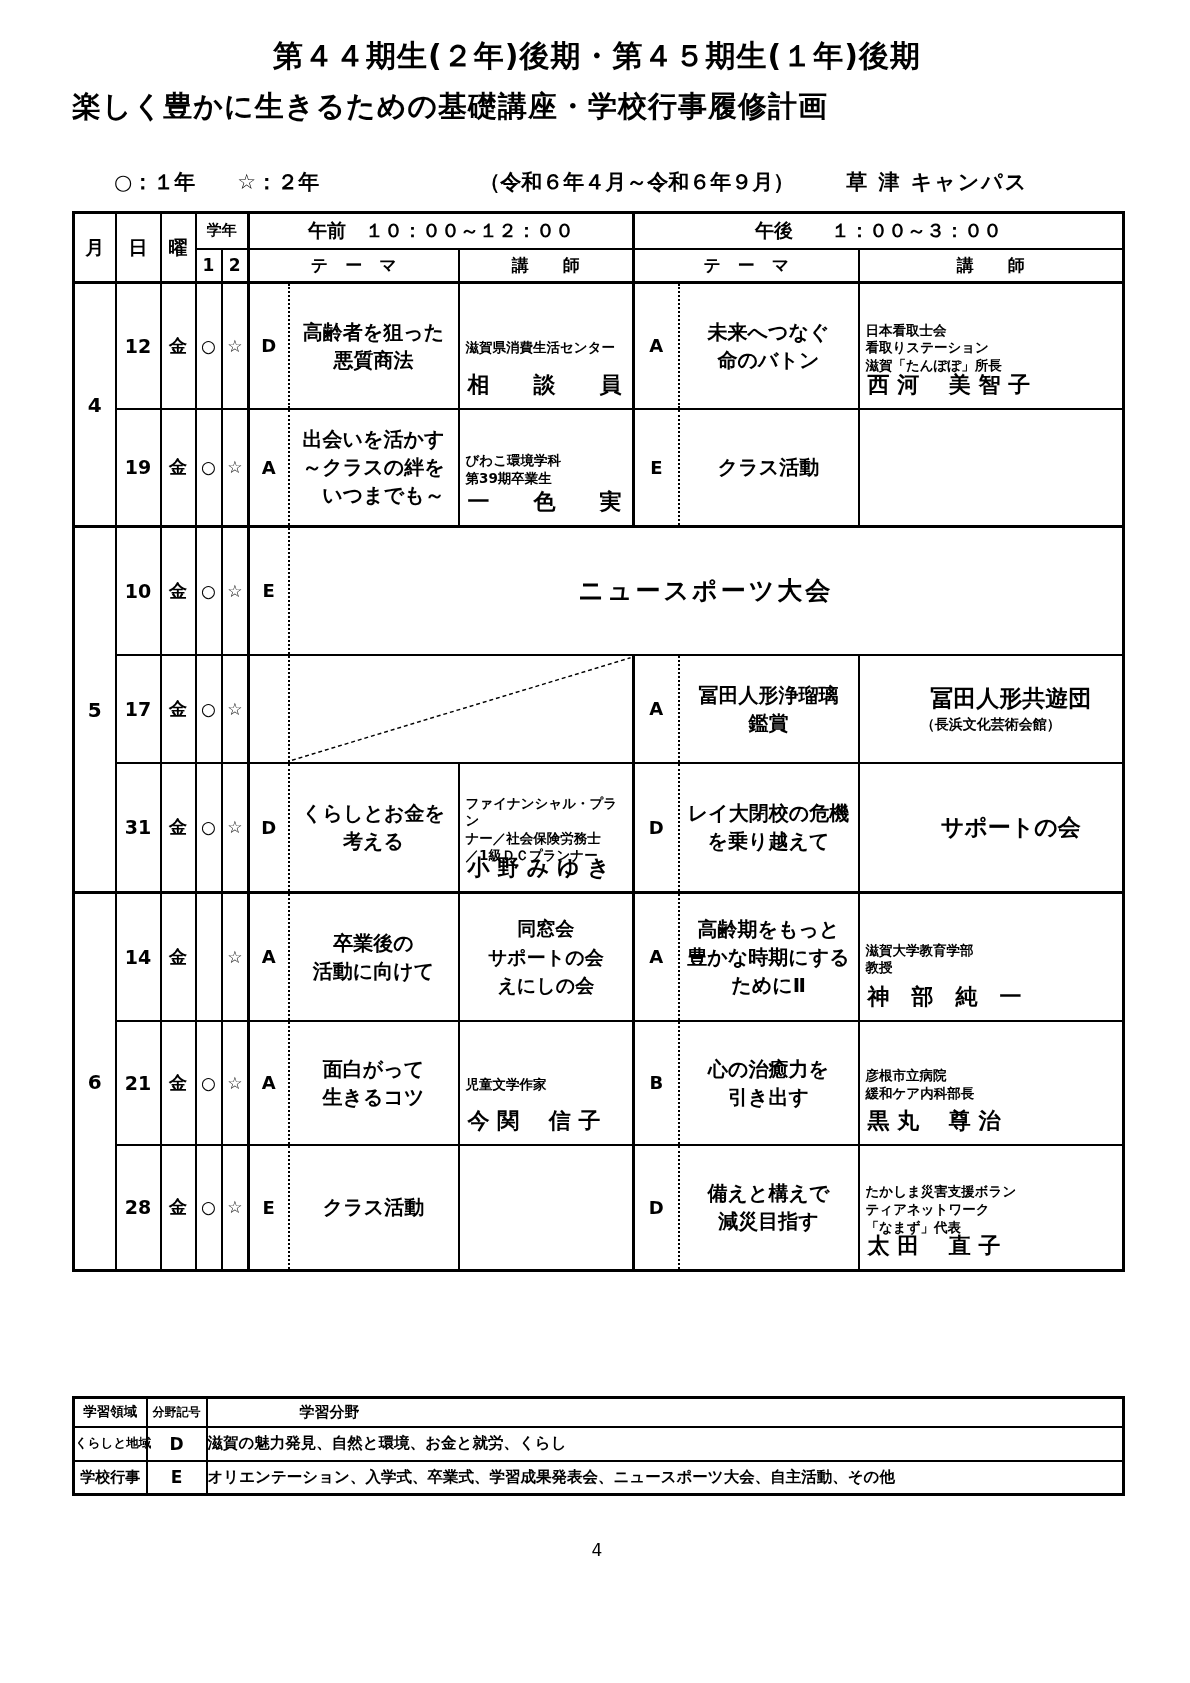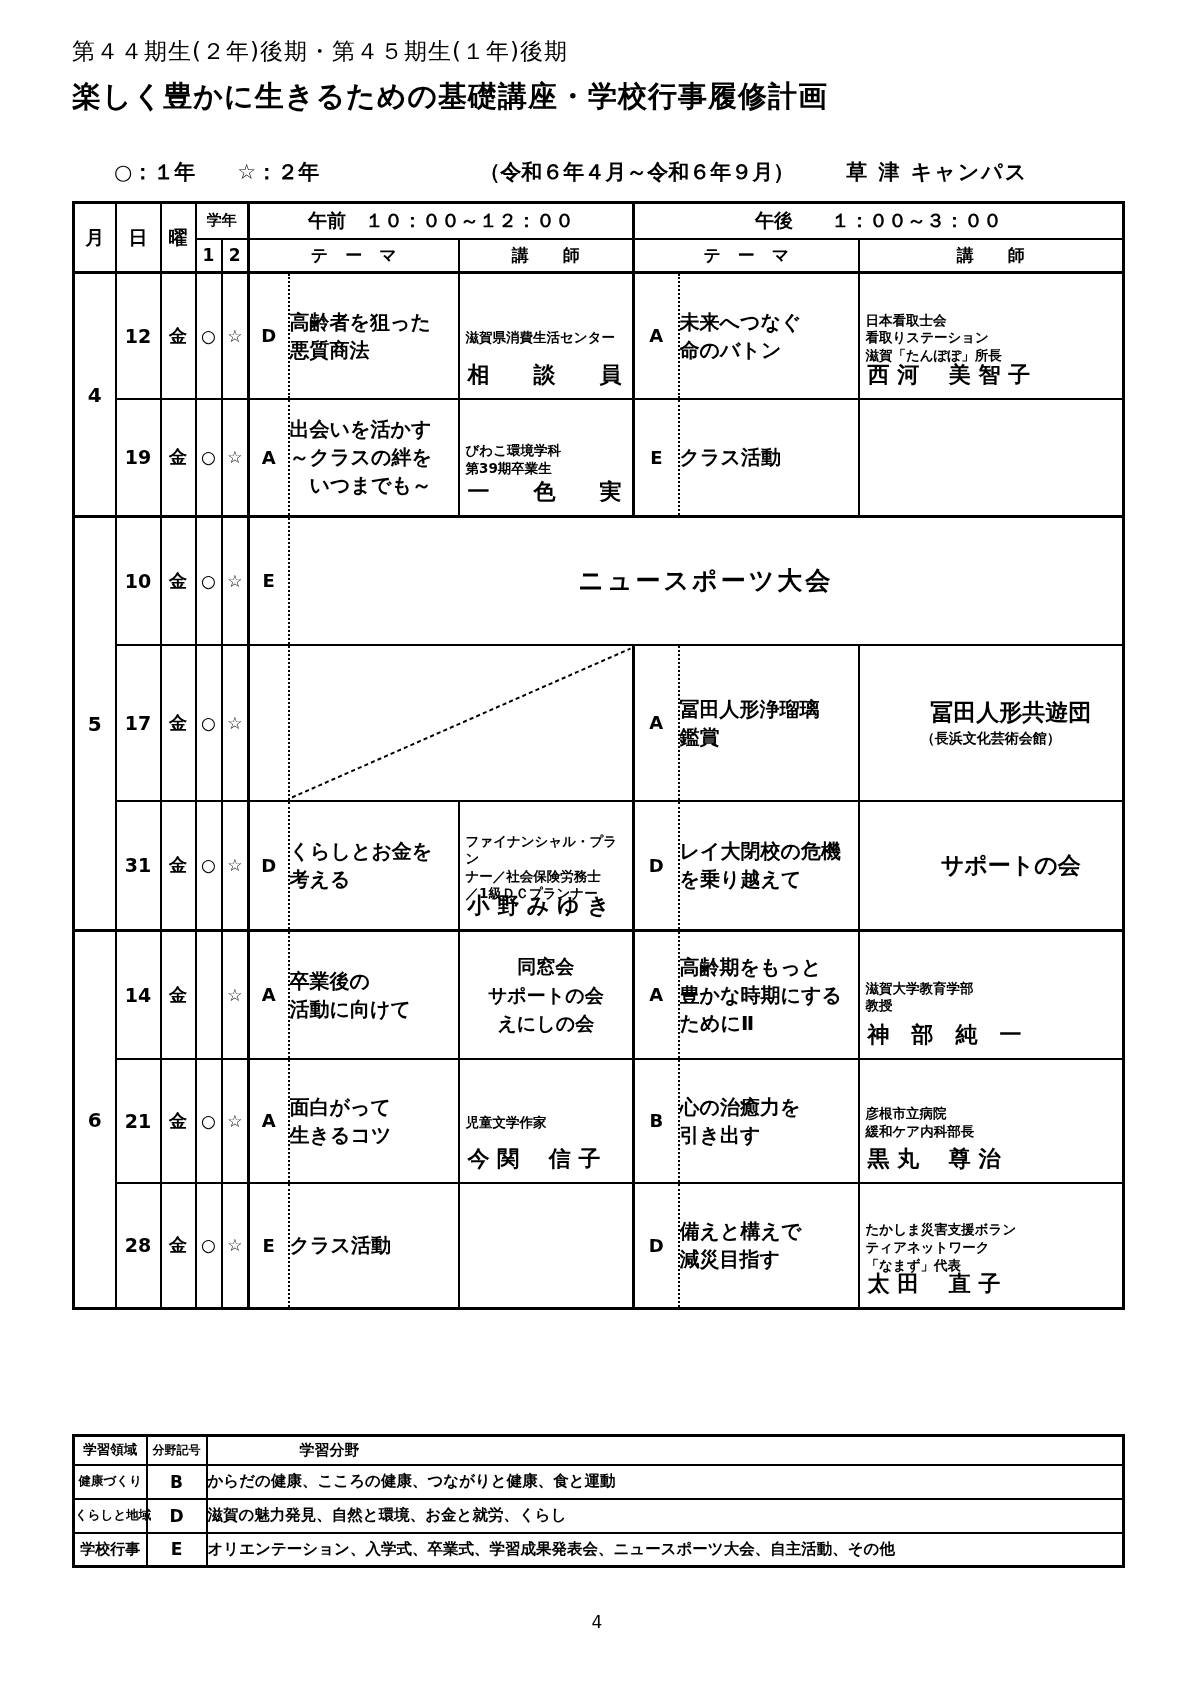--- a/index.html
+++ b/index.html
@@ -1,20 +1,20 @@
 <!DOCTYPE html>
 <html><head>
 <meta charset="utf-8">
 <style>
   html,body { margin:0; padding:0; background:#fff; color:#000;
     font-family:"DejaVu Sans","Liberation Sans",sans-serif; }
   .page { width:1190px; height:1683px; box-sizing:border-box; position:relative;
     padding:36px 68px 0 72px; overflow:hidden; background:#fff; }
 
-  .hdr1 { font-size:23px; font-weight:normal; letter-spacing:1px; }
+  .hdr1 { font-size:30px; font-weight:bold; letter-spacing:1px;text-align:center; }
   .hdr2 { font-size:29px; font-weight:bold; letter-spacing:1px; margin-top:10px; }
   .hdr3 { font-size:21px; font-weight:bold; margin-top:13px; display:flex; align-items:baseline; }
   .hdr3 .gleg { margin-left:42px; }
   .hdr3 .period { margin-left:160px;margin-top:28px; }
   .hdr3 .campus { margin-left:52px; letter-spacing:2px; }
 
   table { border-collapse:collapse; table-layout:fixed; }
   .sched { width:1050px; margin-top:15px; border:3px solid #000; }
   .sched th, .sched td { border:2px solid #000; padding:0; vertical-align:middle; overflow:hidden; }
   .pre { white-space:pre-line; }
@@ -28,21 +28,21 @@
   .sched th { font-weight:bold; }
   .hrow1 th { font-size:19px; }
   .hrow1 .grade-h { font-size:15px; }
   .hrow2 th { font-size:17px; }
 
   .month { font-size:20px; font-weight:bold; text-align:center; }
   .day   { font-size:19px; font-weight:bold; text-align:center; }
   .wd    { font-size:18px; font-weight:bold; text-align:center; }
   .g     { font-size:17px; font-weight:bold; text-align:center; }
   .code  { font-size:18px; font-weight:bold; text-align:center; }
-  .theme { font-size:20px; font-weight:bold; text-align:left; padding:3px 2px 3px 8px; line-height:1.4; }
+  .theme { font-size:20px; font-weight:bold; text-align:center; padding:3px 2px 3px 8px; line-height:1.4; }
   .event { font-size:25px; font-weight:bold; text-align:center; letter-spacing:3px; }
 
   .lect { position:relative; vertical-align:top; }
   .affil { font-size:13.5px; font-weight:bold; line-height:1.3; padding:5px 3px 0 6px; text-align:left; }
   .lname { position:absolute; left:8px; right:3px; bottom:8px; font-size:22px; font-weight:bold; white-space:pre; text-align:left; }
   .lect.mid { vertical-align:middle; text-align:center; }
   .lname2 { font-size:23px; font-weight:bold;margin-left:40px; }
   .affil-sub { font-size:14px; font-weight:bold; margin-top:2px; }
   .affil-c { font-size:19px; font-weight:bold; line-height:1.5; text-align:center; }
 
@@ -157,21 +157,21 @@
     <tr class="msep" style="height:128px">
       <td rowspan="3" class="month">5</td>
       <td class="day">10</td>
       <td class="wd">金</td>
       <td class="g">○</td>
       <td class="g">☆</td>
       <td class="code th-l dr">E</td>
       <td colspan="5" class="event dl">ニュースポーツ大会</td>
     </tr>
 
-    <tr style="height:156px">
+    <tr style="height:108px">
       <td class="day">17</td>
       <td class="wd">金</td>
       <td class="g">○</td>
       <td class="g">☆</td>
       <td class="code th-l dr"></td>
       <td colspan="2" class="diag dl">
         <svg viewBox="0 0 345 120" preserveAspectRatio="none">
           <line x1="2" y1="118" x2="343" y2="2" stroke="#000" stroke-width="1.6" stroke-dasharray="4 3"></line>
         </svg>
       </td>
@@ -283,25 +283,20 @@
         <col style="width:60px">
         <col style="width:917px">
     </colgroup>
     <tbody>
         <tr class="lg-h">
       <th>学習領域</th>
       <th class="code-h">分野記号</th>
       <th class="field-h">学習分野</th>
     </tr>
     <tr class="lg-r">
-      <td class="lg-area">健康づくり</td>
-      <td class="lg-code">B</td>
-      <td class="lg-desc">からだの健康、こころの健康、つながりと健康、食と運動</td>
-    </tr>
-    <tr class="lg-r">
       <td class="lg-area">くらしと地域</td>
       <td class="lg-code">D</td>
       <td class="lg-desc">滋賀の魅力発見、自然と環境、お金と就労、くらし</td>
     </tr>
     <tr class="lg-r">
       <td class="lg-area lg4">学校行事</td>
       <td class="lg-code">E</td>
       <td class="lg-desc">オリエンテーション、入学式、卒業式、学習成果発表会、ニュースポーツ大会、自主活動、その他</td>
     </tr>
   </tbody>

